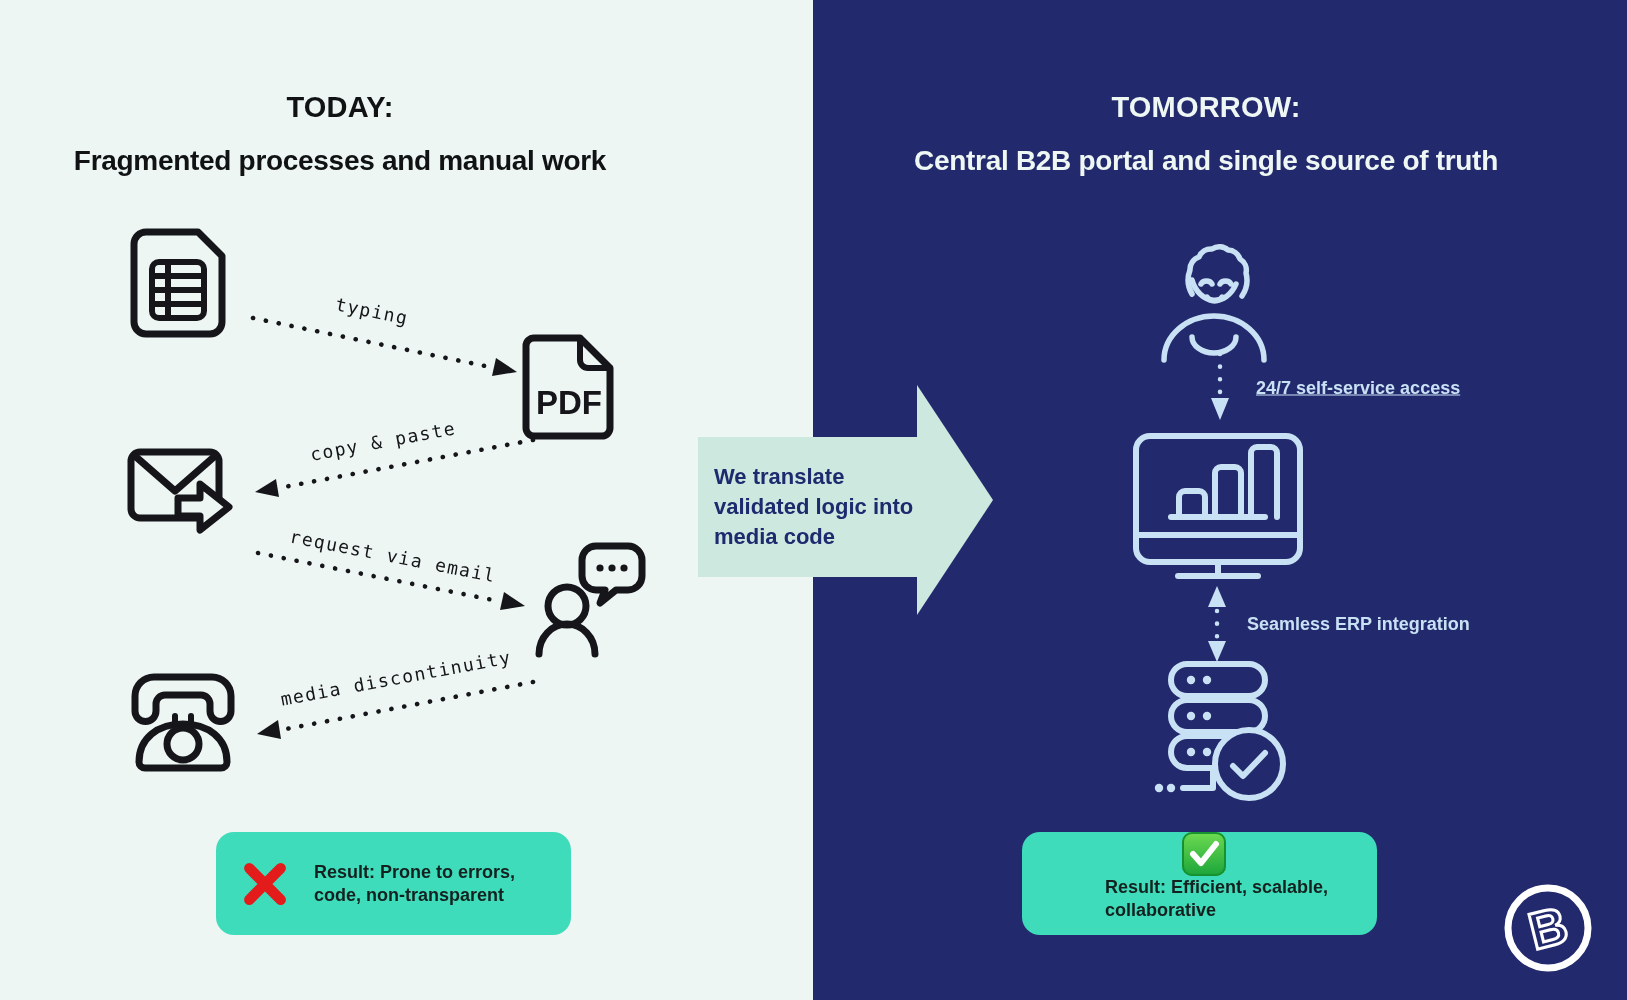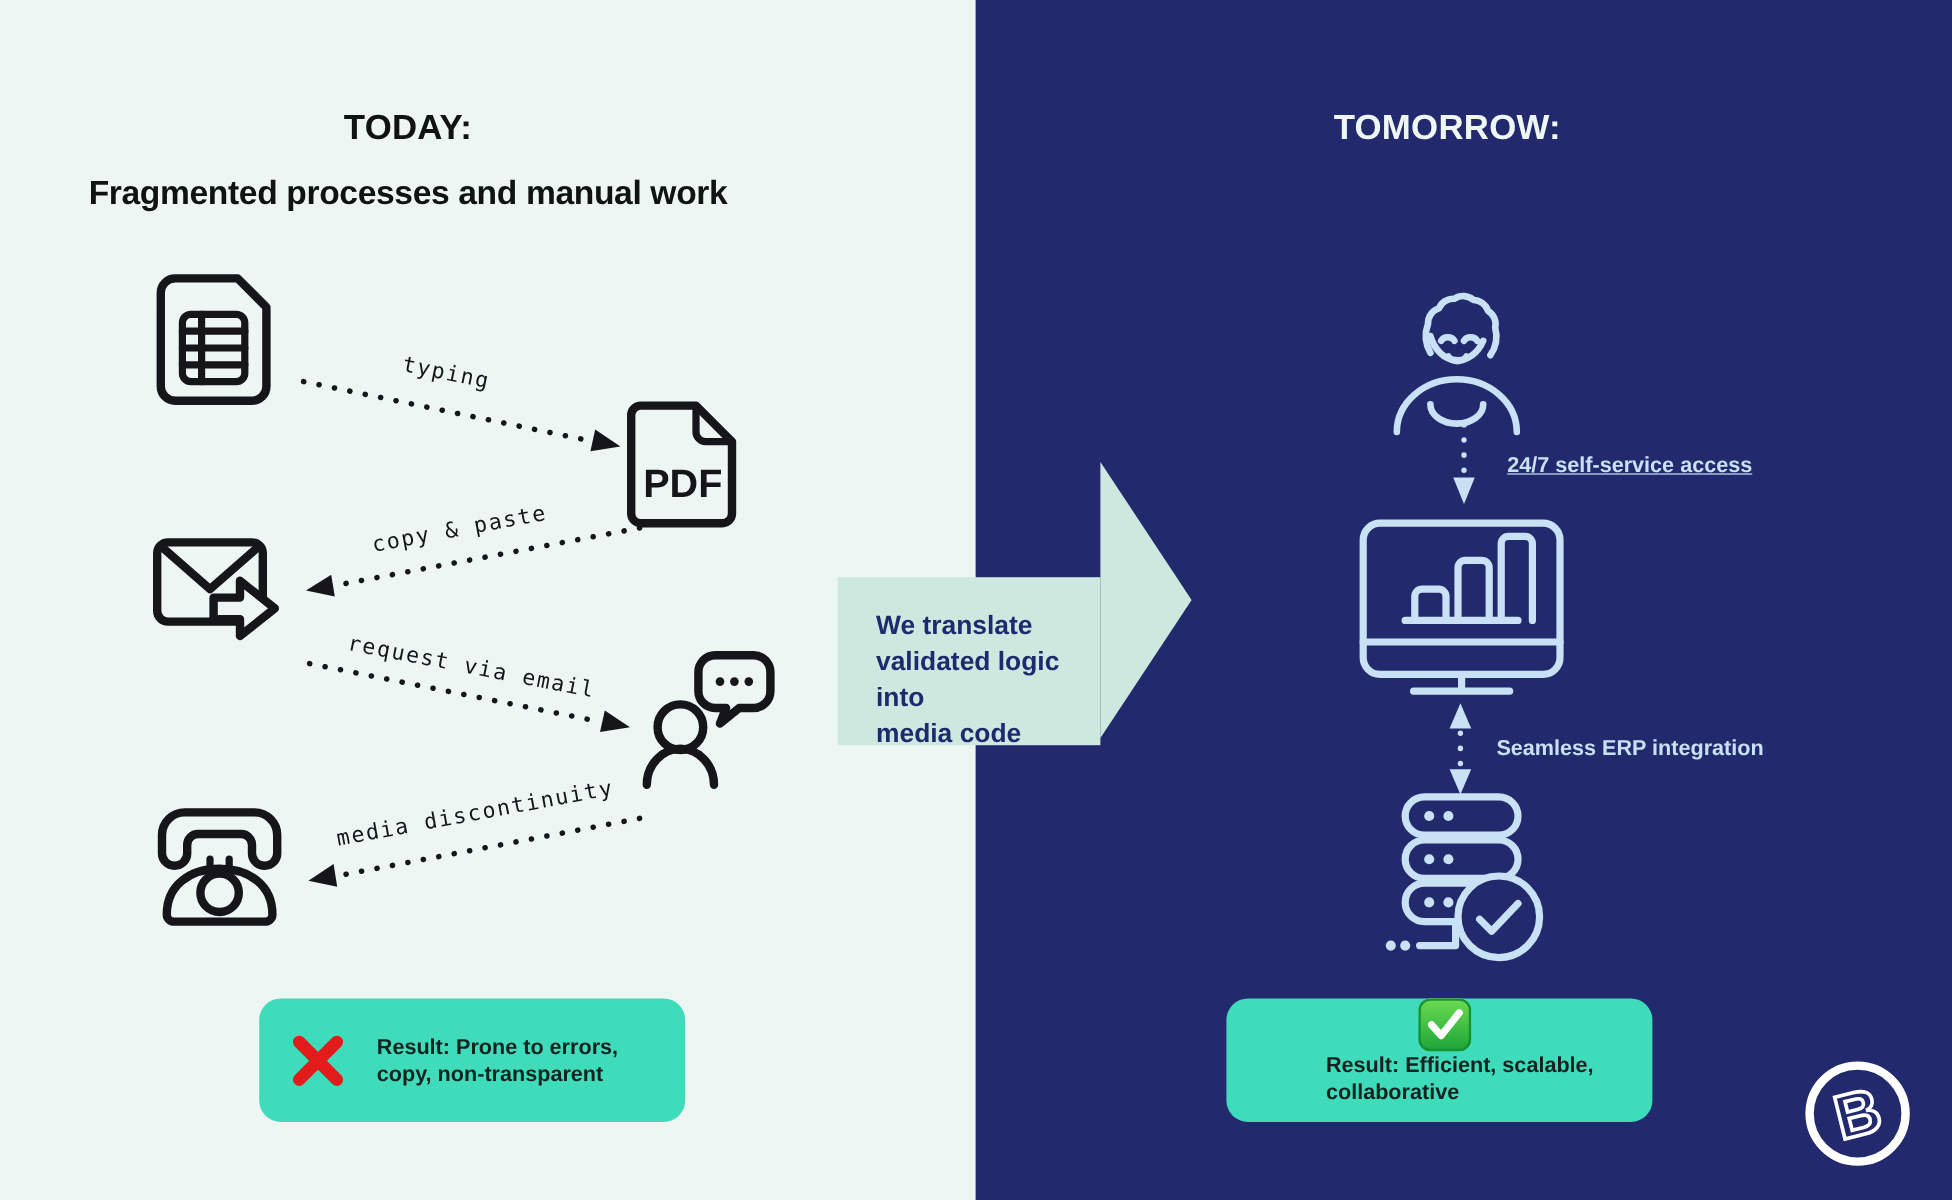--- a/index.html
+++ b/index.html
@@ -18,21 +18,21 @@
 
   .icon{position:absolute;}
   svg{display:block;overflow:visible;}
 
   .flow-label{position:absolute;transform:translate(-50%,-50%) rotate(var(--rot));
               font-family:"DejaVu Sans Mono",monospace;font-size:18px;
               letter-spacing:1.5px;color:#15151a;white-space:nowrap;}
 
   .arrow-body{position:absolute;left:698px;top:437px;width:219px;height:140px;
               background:#cde8df;color:#1d2a6e;font-weight:bold;font-size:22px;
-              line-height:30px;padding:25px 0 0 32px;box-sizing:border-box;margin-top:44px;}
+              line-height:30px;padding:25px 0 0 16px;box-sizing:border-box;}
   .arrow-head{position:absolute;left:917px;top:385px;width:0;height:0;
               border-top:115px solid transparent;border-bottom:115px solid transparent;
               border-left:76px solid #cde8df;}
 
   .side-label{position:absolute;color:#c9e1f4;font-weight:bold;font-size:18px;
               white-space:nowrap;transform:translateY(-50%);}
 
   .result-box{position:absolute;top:832px;height:103px;width:355px;background:#3edcba;
               border-radius:18px;display:flex;align-items:center;box-sizing:border-box;
               padding:0 18px 0 26px;}
@@ -53,20 +53,21 @@
 
   <div class="panel left"></div>
   <div class="panel right"></div>
 
   <div class="title today">
     <div class="l1">TODAY:</div>
     <div class="l2">Fragmented processes and manual work</div>
   </div>
   <div class="title tomorrow">
     <div class="l1">TOMORROW:</div>
+    <div class="l2">Central B2B portal and single source of truth</div>
   </div>
 
   <div class="icon" style="left:128px;top:226px;">
     <svg width="100" height="114" viewBox="0 0 100 114" fill="none" stroke="#15151a" stroke-width="7" stroke-linejoin="round" stroke-linecap="round">
       <path d="M18,6 H70 L94,30 V96 a12,12 0 0 1 -12,12 H18 A12,12 0 0 1 6,96 V18 A12,12 0 0 1 18,6 Z"></path>
       <rect x="24" y="36" width="52" height="56" rx="7" stroke-width="6"></rect>
       <line x1="40" y1="36" x2="40" y2="92" stroke-width="6"></line>
       <line x1="24" y1="50" x2="76" y2="50" stroke-width="6"></line>
       <line x1="24" y1="64" x2="76" y2="64" stroke-width="6"></line>
       <line x1="24" y1="78" x2="76" y2="78" stroke-width="6"></line>
@@ -195,21 +196,21 @@
       <path d="M90,110 l10,10 l22,-23"></path>
     </svg>
   </div>
 
   <div class="result-box left-box">
     <svg class="x-chip" viewBox="0 0 44 44">
       <path d="M7,7 L37,37 M37,7 L7,37" stroke="#e31b1b" stroke-width="10" stroke-linecap="round" fill="none"></path>
     </svg>
     <div class="result-text">
       <div>Result: Prone to errors,</div>
-      <div>copy, non-transparent</div>
+      <div>code, non-transparent</div>
     </div>
   </div>
 
   <div class="result-box right-box">
     <div class="check-chip">
       <svg width="34" height="30" viewBox="0 0 34 30">
         <path d="M6,15 l8,9 l15,-19" stroke="#ffffff" stroke-width="6" stroke-linecap="round" stroke-linejoin="round" fill="none"></path>
       </svg>
     </div>
     <div class="result-text">

